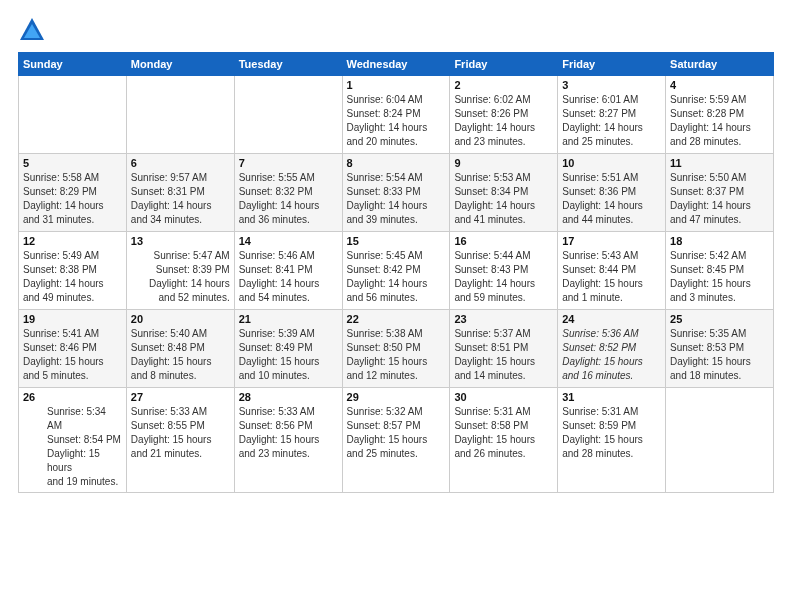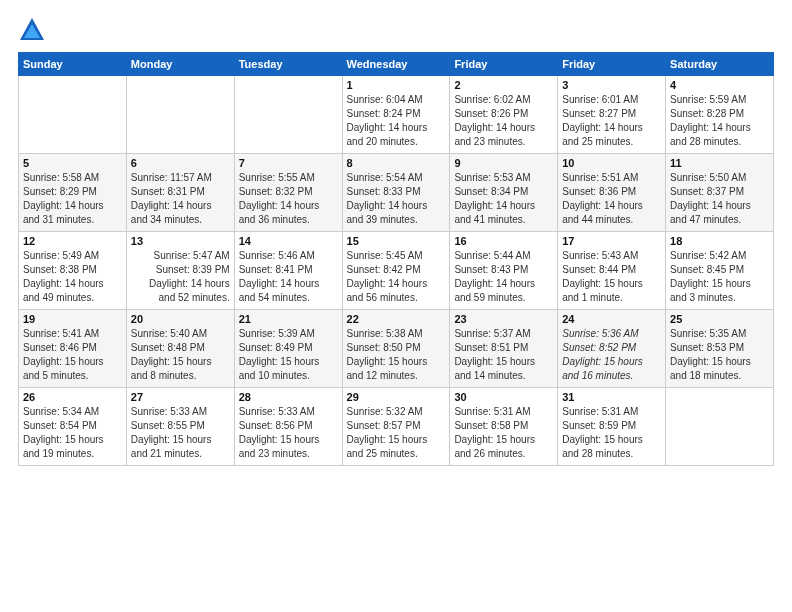--- a/index.html
+++ b/index.html
@@ -168,21 +168,21 @@
         <tr>
           <td>
             <div class="day-number">5</div>
             <div class="day-info" style="white-space: pre-line;">Sunrise: 5:58 AM
 Sunset: 8:29 PM
 Daylight: 14 hours
 and 31 minutes.</div>
           </td>
           <td>
             <div class="day-number">6</div>
-            <div class="day-info" style="white-space: pre-line;">Sunrise: 11:57 AM
+            <div class="day-info" style="white-space: pre-line;">Sunrise: 9:57 AM
 Sunset: 8:31 PM
 Daylight: 14 hours
 and 34 minutes.</div>
           </td>
           <td>
             <div class="day-number">7</div>
             <div class="day-info" style="white-space: pre-line;">Sunrise: 5:55 AM
 Sunset: 8:32 PM
 Daylight: 14 hours
 and 36 minutes.</div>
@@ -314,21 +314,21 @@
             <div class="day-number">25</div>
             <div class="day-info" style="white-space: pre-line;">Sunrise: 5:35 AM
 Sunset: 8:53 PM
 Daylight: 15 hours
 and 18 minutes.</div>
           </td>
         </tr>
         <tr>
           <td>
             <div class="day-number">26</div>
-            <div class="day-info" style="white-space: pre-line;">Sunrise: 5:34 AM
+            <div class="day-info" style="white-space: pre-line; margin-left: 24px;">Sunrise: 5:34 AM
 Sunset: 8:54 PM
 Daylight: 15 hours
 and 19 minutes.</div>
           </td>
           <td>
             <div class="day-number">27</div>
             <div class="day-info" style="white-space: pre-line;">Sunrise: 5:33 AM
 Sunset: 8:55 PM
 Daylight: 15 hours
 and 21 minutes.</div>

